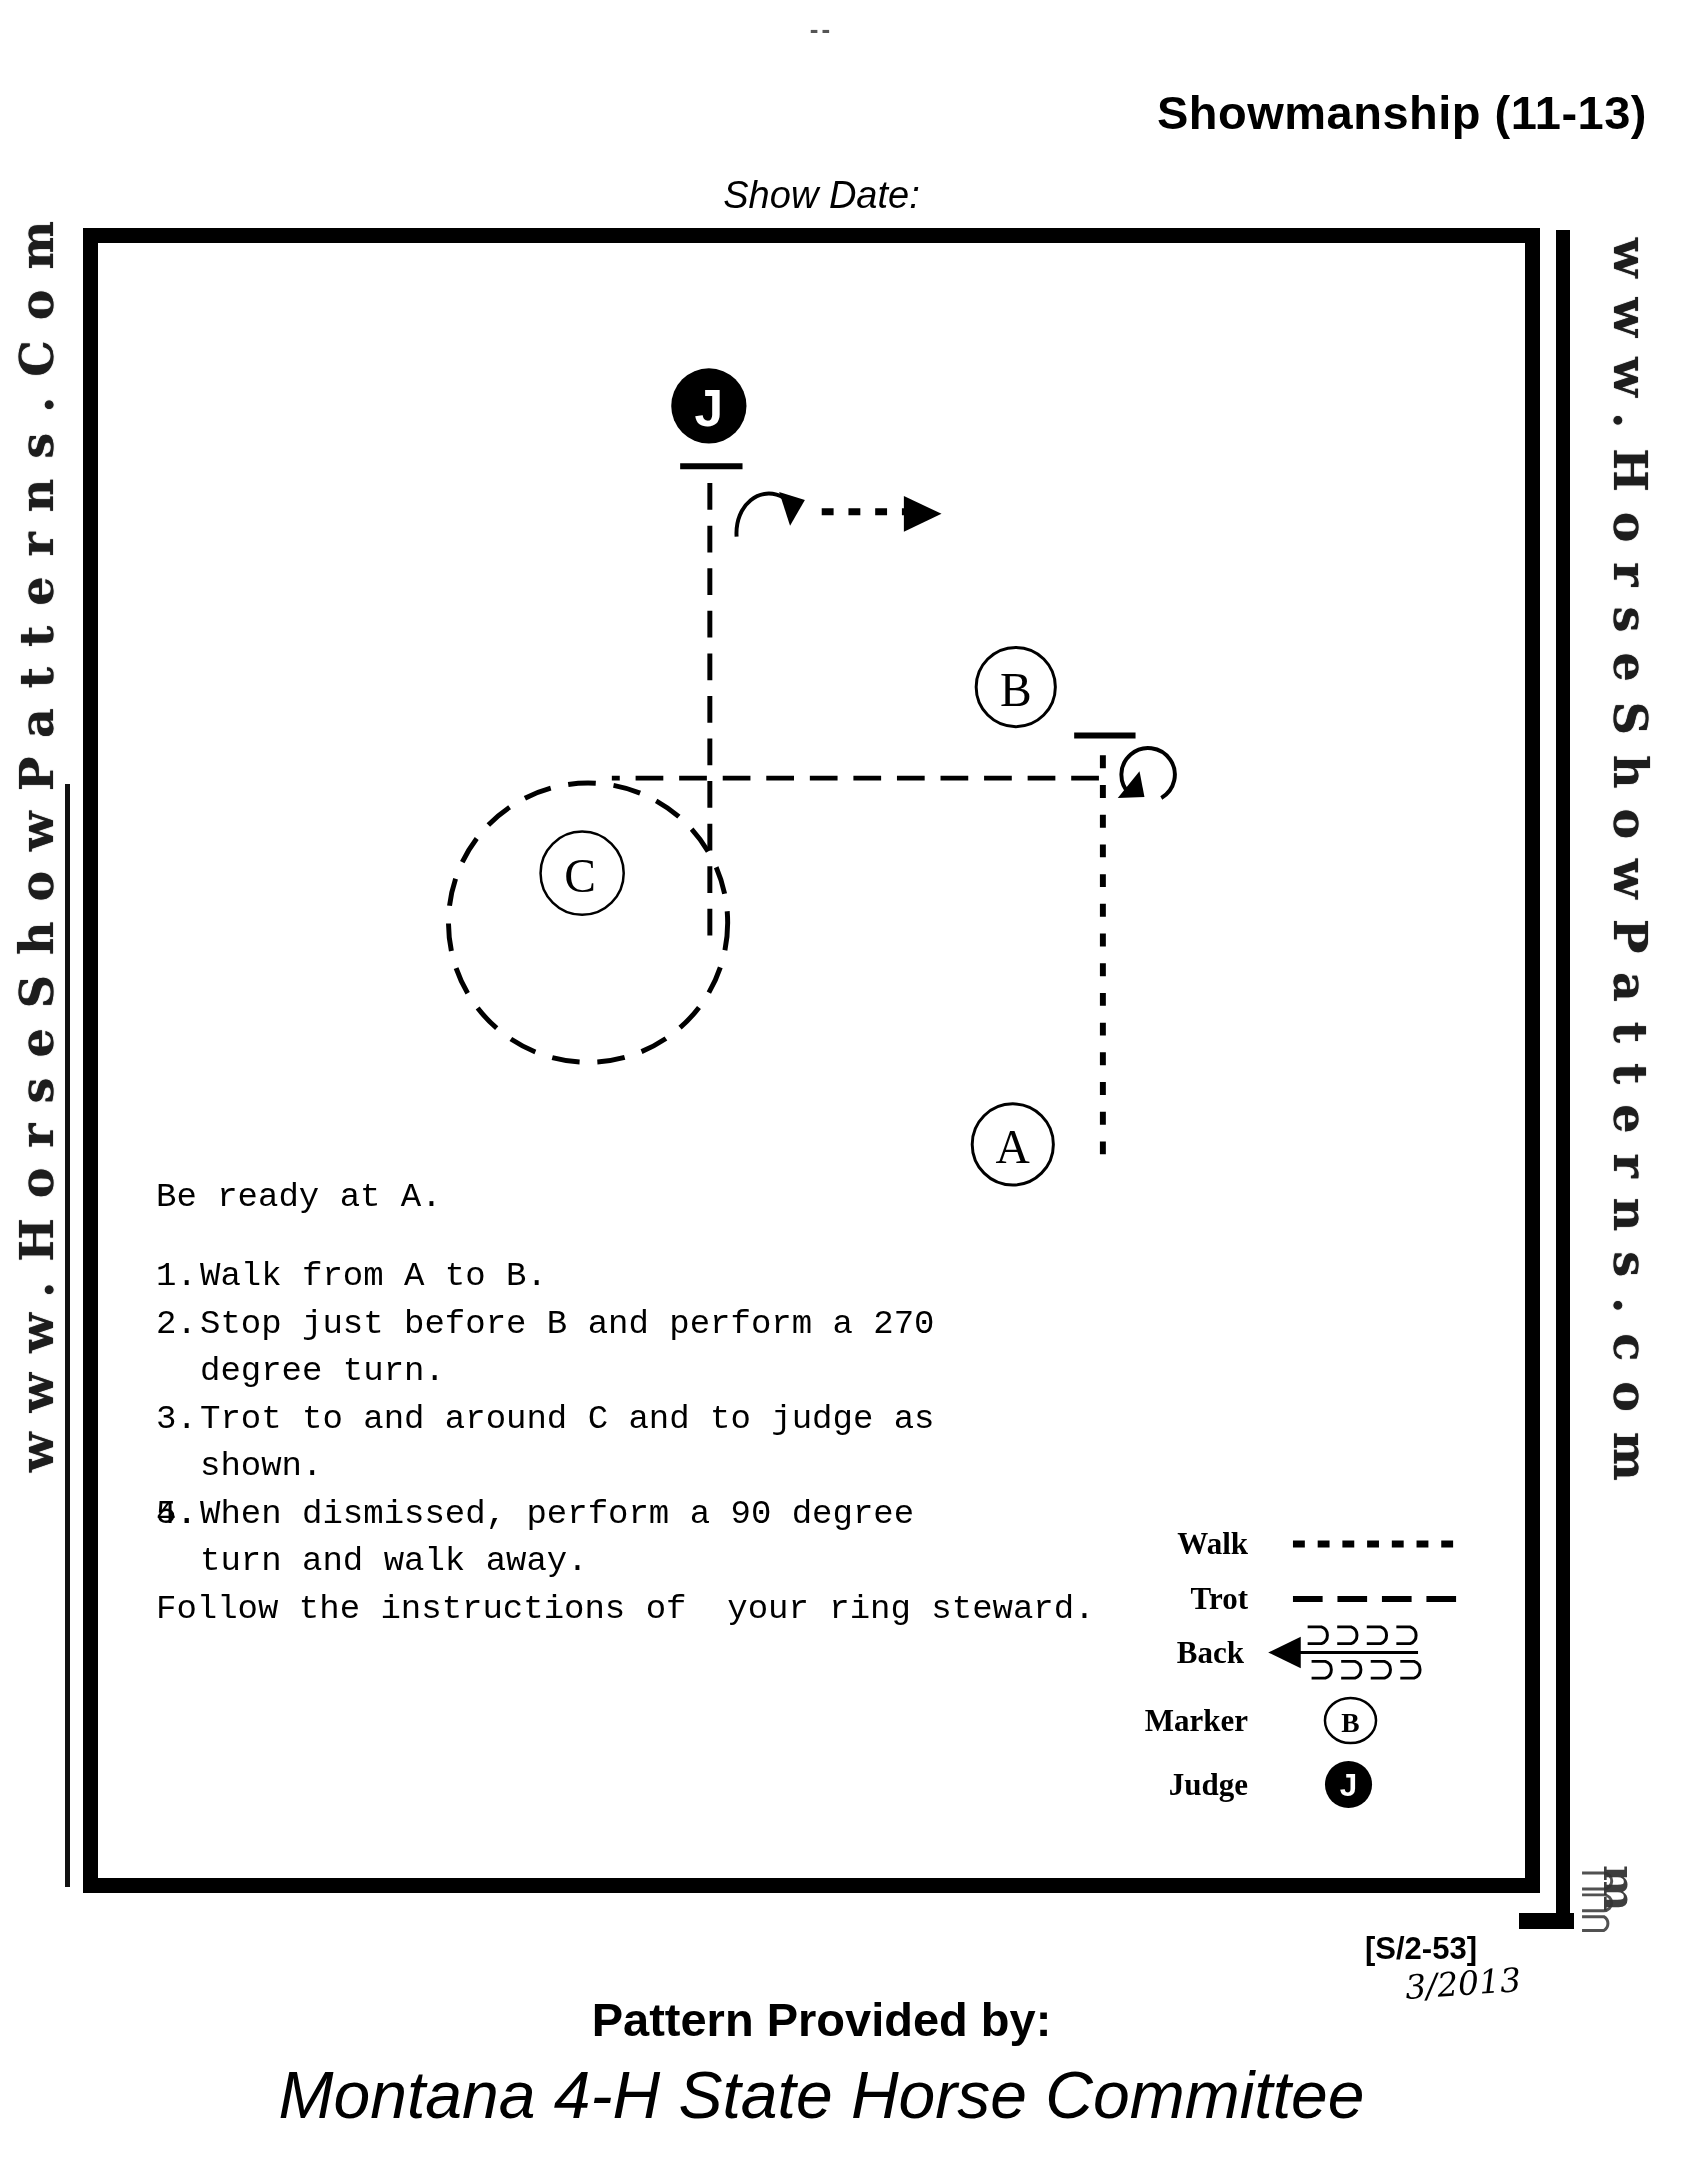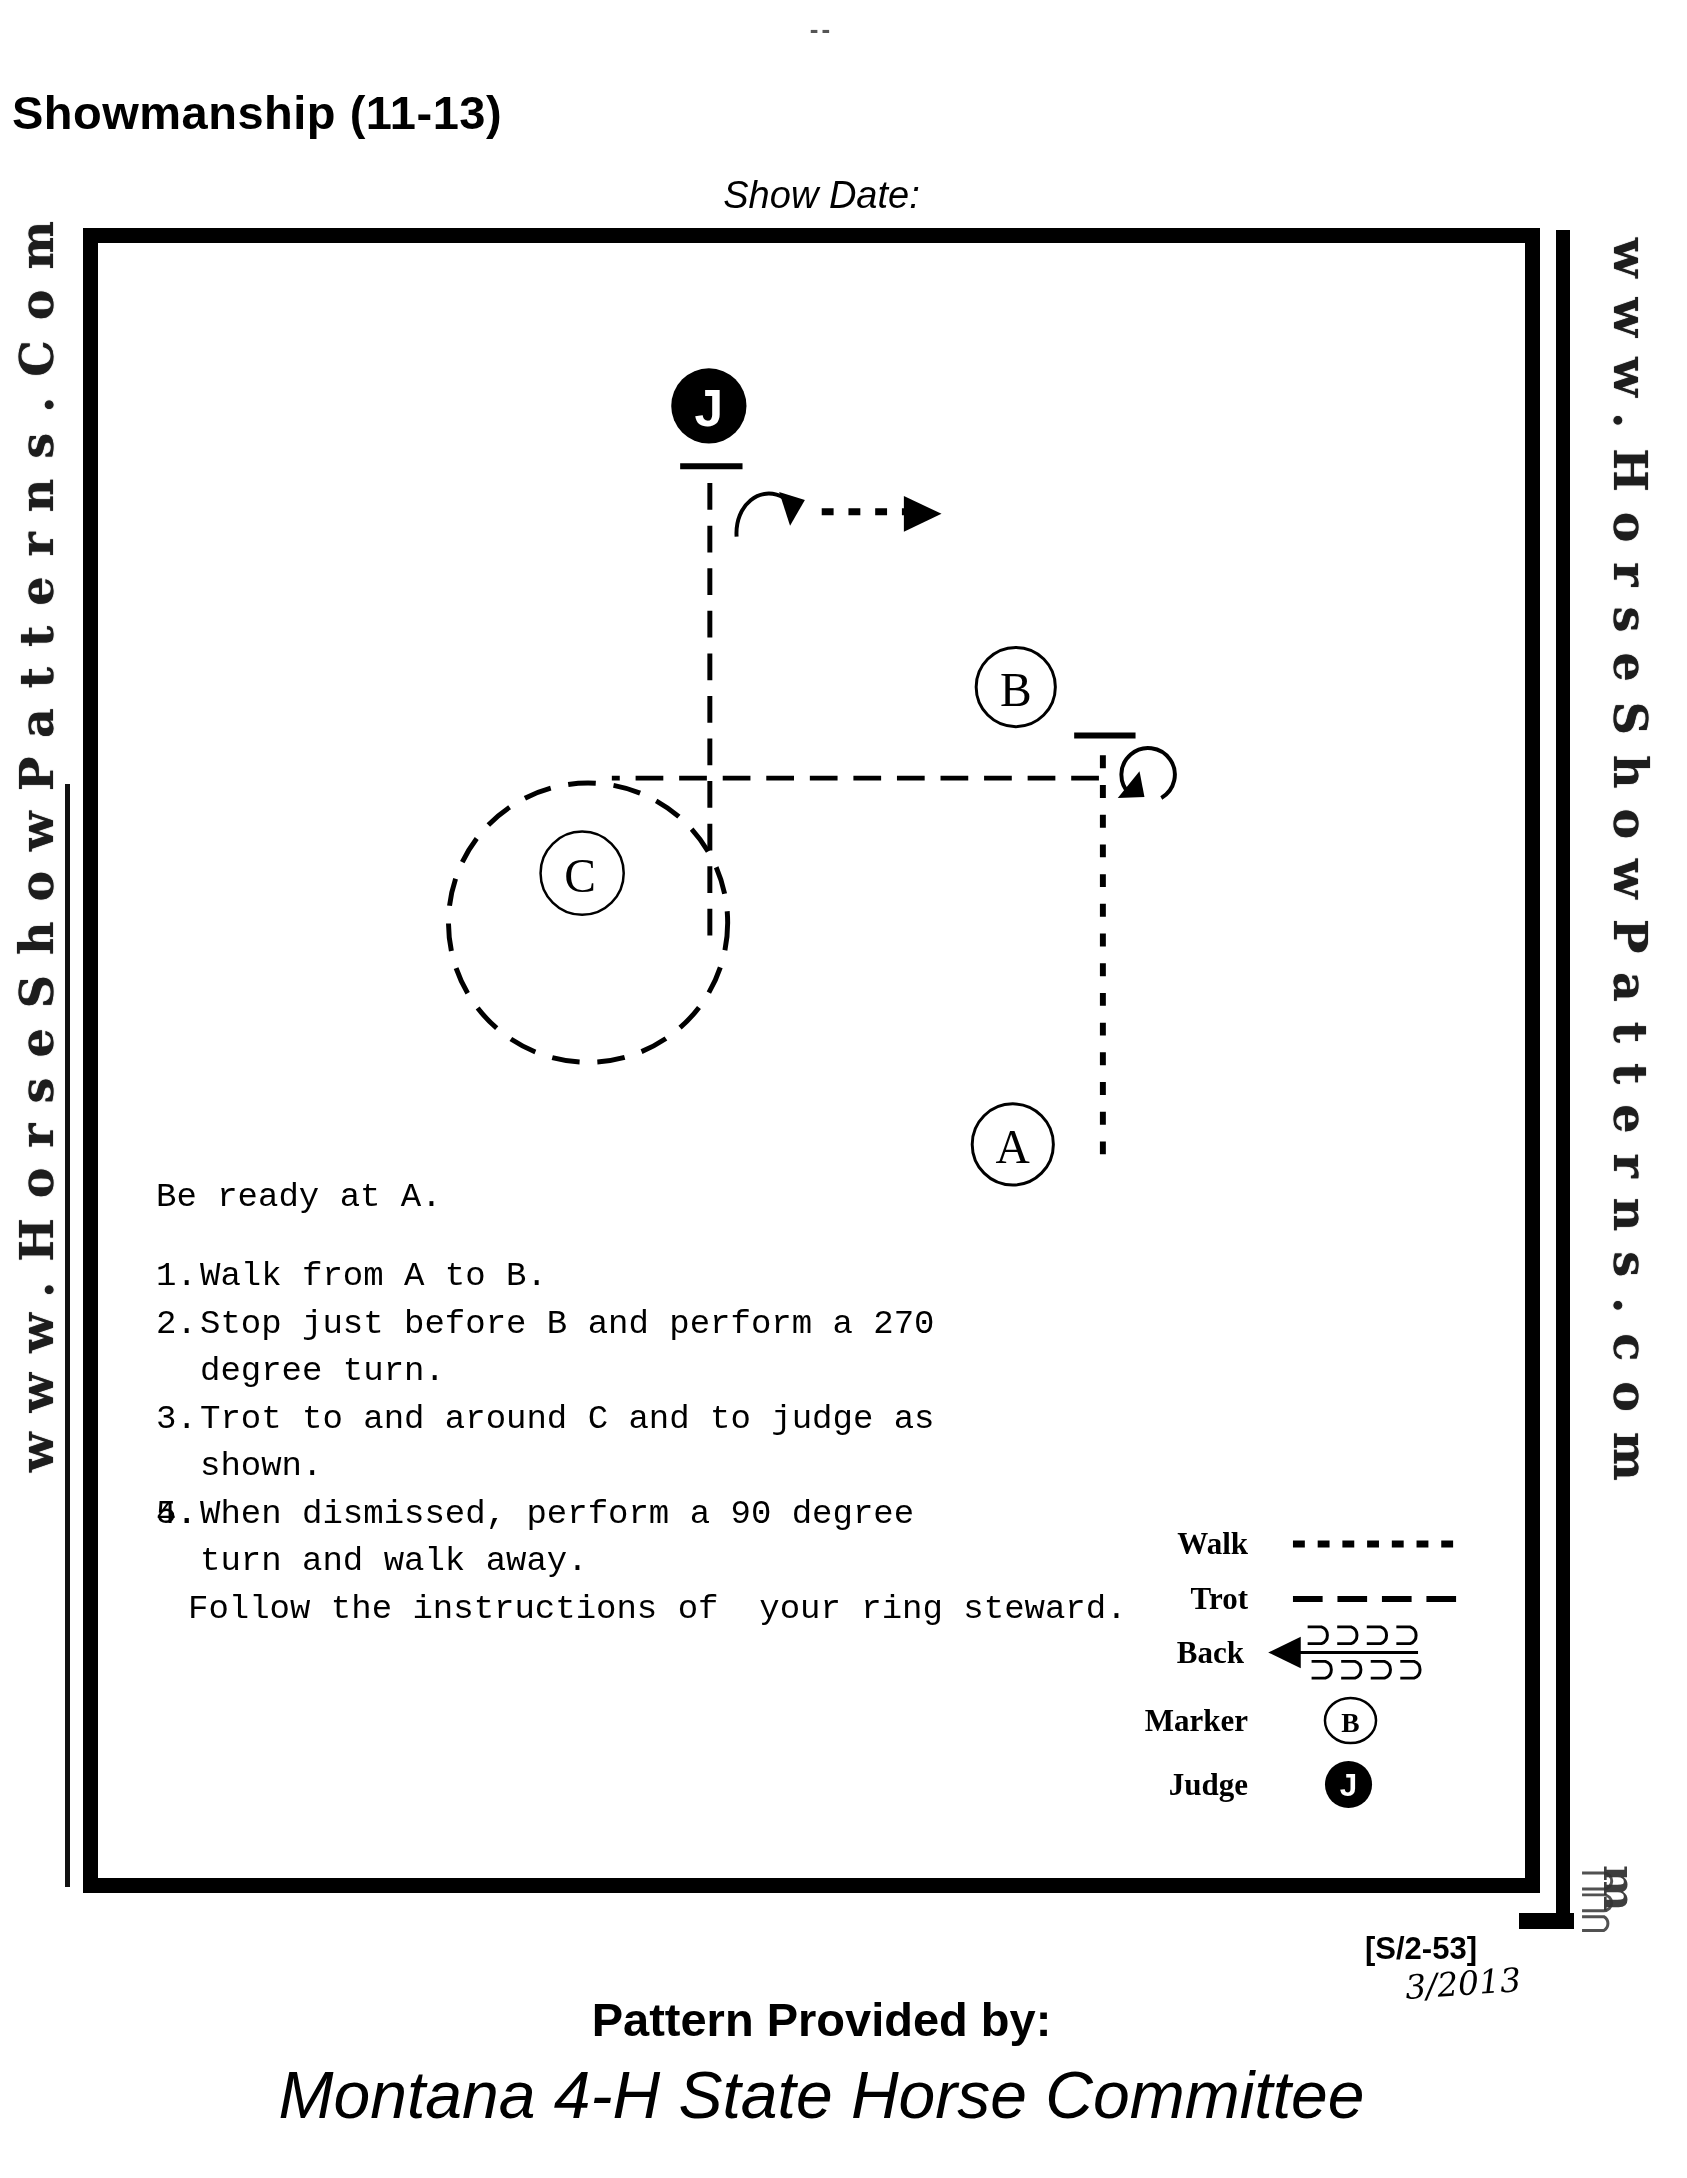--- a/index.html
+++ b/index.html
@@ -2,21 +2,21 @@
 <html><head>
 <meta charset="utf-8">
 <style>
   html,body{margin:0;padding:0;background:#888;}
   #page{position:relative;width:1687px;height:2178px;background:#ffffff;overflow:hidden;
         font-family:"Liberation Sans",sans-serif;color:#000;}
   .abs{position:absolute;}
 
   
   .top-artifact{left:0;top:14px;width:1643px;text-align:center;color:#555;font-size:26px;letter-spacing:3px;font-weight:bold;}
-  .title{left:12px;top:85px;width:1643px;text-align:left;font-size:47px;font-weight:bold;letter-spacing:0.5px;}
+  .title{left:4px;top:85px;width:1643px;text-align:right;font-size:47px;font-weight:bold;letter-spacing:0.5px;}
   .show-date{left:0;top:174px;width:1643px;text-align:center;font-size:38px;font-style:italic;font-weight:400;}
 
   
   .frame{left:83px;top:228px;width:1457px;height:1665px;border:15px solid #000;box-sizing:border-box;}
   .edge-left{left:65px;top:784px;width:5px;height:1103px;background:#111;}
   .edge-right{left:1556px;top:230px;width:14px;height:1699px;background:#000;}
   .edge-right-foot{left:1519px;top:1913px;width:55px;height:16px;background:#000;}
 
   
   .wm{font-family:"DejaVu Serif",serif;font-weight:bold;font-size:46px;letter-spacing:20px;
@@ -28,21 +28,21 @@
 
   
   .pattern-svg{left:0;top:0;}
 
   
   .serifTxt{font-family:Liberation Mono, monospace;}
   .intro{left:156px;top:1178px;font-size:34px;}
   .steps{left:156px;top:1253px;width:851px;font-size:34px;list-style:none;margin:0;padding:0;}
   .steps li{position:relative;padding-left:44px;line-height:47px;margin:0 0 1px 0;}
   .steps .num{position:absolute;left:0;top:0;}
-  .closing{left:156px;top:1590px;font-size:34px;white-space:pre-wrap;margin-left:32px;}
+  .closing{left:156px;top:1590px;font-size:34px;white-space:pre-wrap;}
 
   
   .legend-row{display:flex;align-items:center;}
   .legend-label{width:141px;text-align:right;font-family:"Liberation Serif","DejaVu Serif",serif;
                 font-weight:bold;font-size:31px;}
   .row-walk{left:1107px;top:1521px;height:46px;}
   .row-trot{left:1107px;top:1576px;height:46px;}
   .row-back{left:1103px;top:1618px;height:69px;}
   .row-marker{left:1107px;top:1691px;height:59px;}
   .row-judge{left:1107px;top:1754px;height:61px;}

